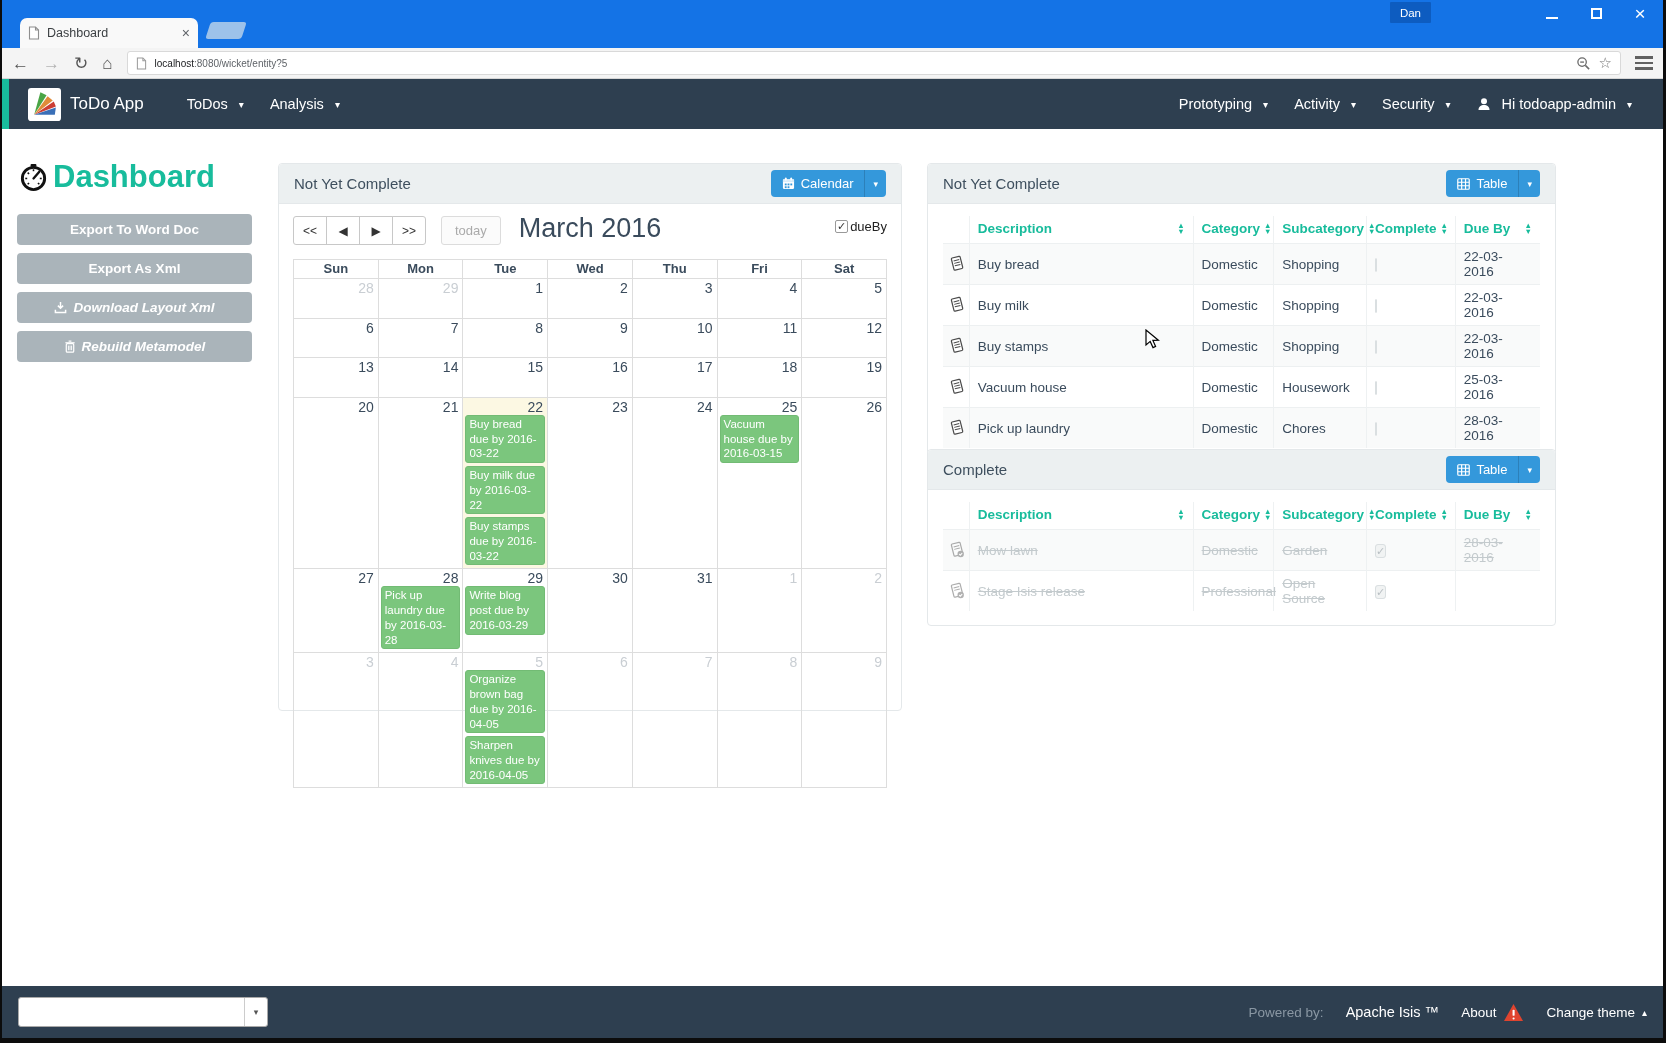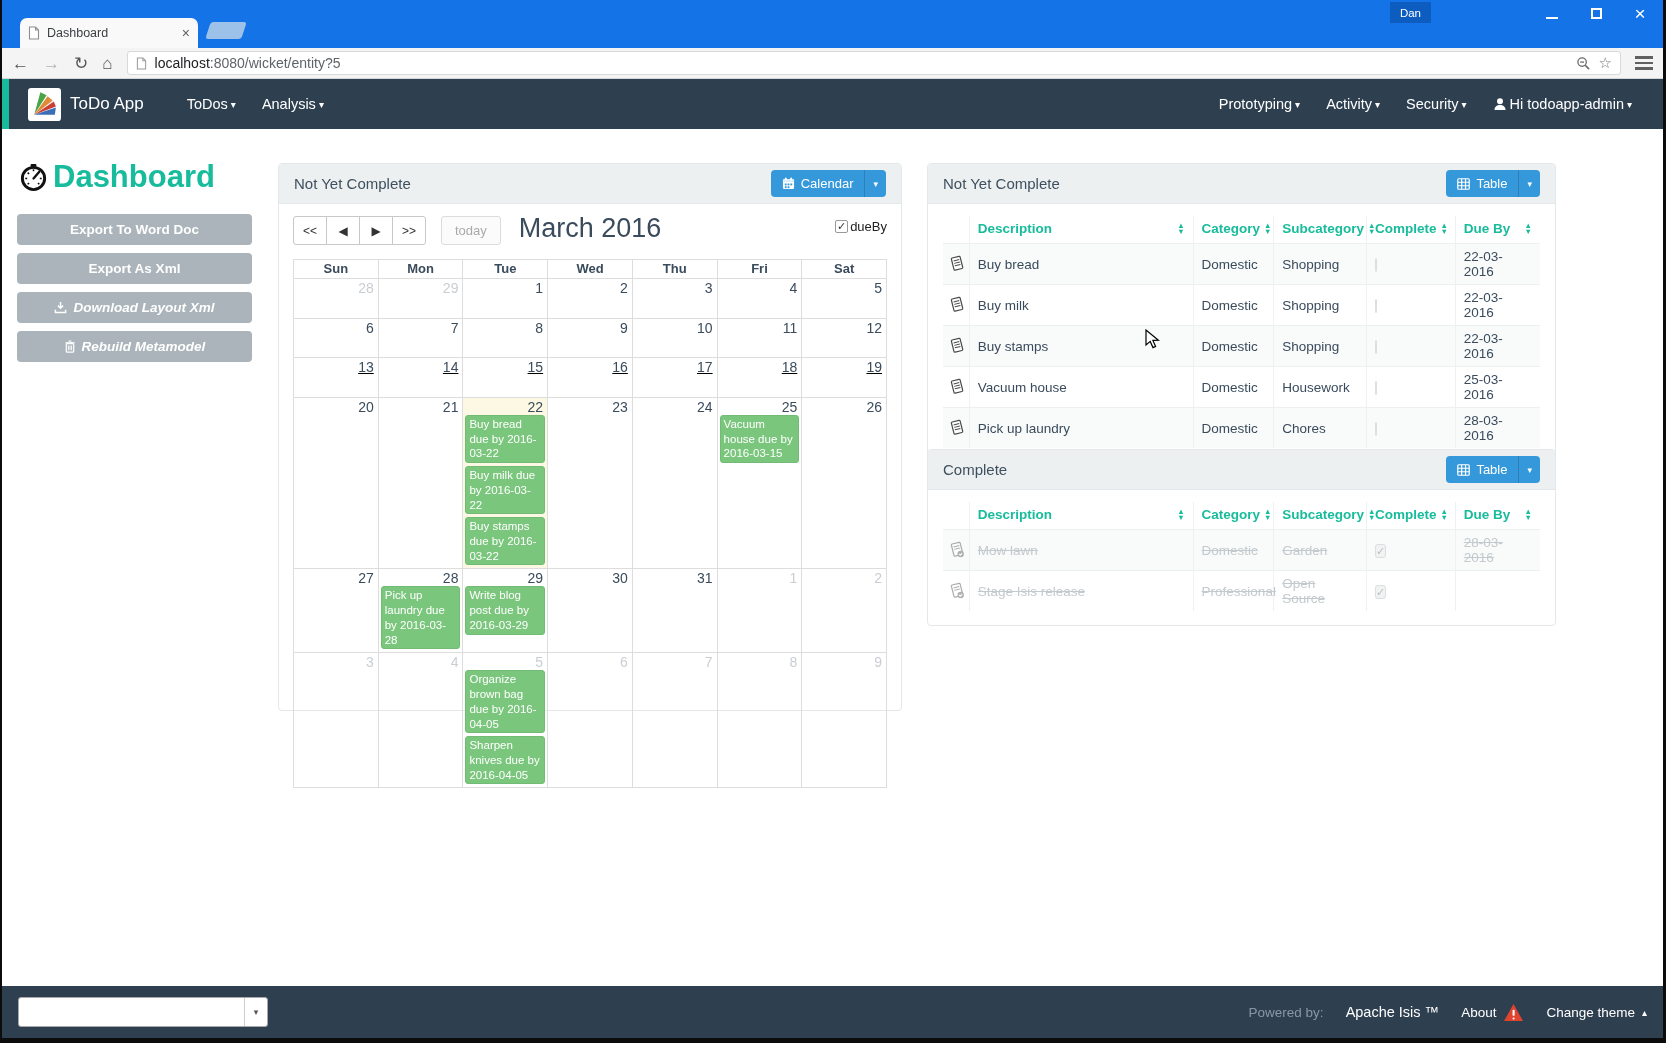--- a/index.html
+++ b/index.html
@@ -21,32 +21,32 @@
   .win-btn { color:#fff; width:14px; text-align:center; }
   .win-min-bar { display:inline-block; width:12px; height:2px; background:#fff; }
   .win-max-box { display:inline-block; width:11px; height:11px; border:2px solid #fff; }
   .win-close-x { font-size:19px; line-height:16px; }
 
   .toolbar { height:31px; background:#f4f4f4; border-bottom:1px solid #d6d6d6; display:flex; align-items:center; padding:0 10px; gap:14px; }
   .nav-glyph { font-size:17px; color:#555; line-height:1; }
   .nav-glyph.dim { color:#b3b3b3; }
   .urlbox { flex:1; height:24px; background:#fff; border:1px solid #d9d9d9; border-radius:3px;
             display:flex; align-items:center; padding:0 8px; gap:8px; }
-  .url-text { font-size:14px; color:#202124; flex:1; }
+  .url-text { font-size:10px; color:#202124; flex:1; }
   .url-text .url-rest { color:#5f6368; }
   .url-star { font-size:15px; color:#777; }
   .menu-burger { width:18px; display:flex; flex-direction:column; gap:3px; }
   .menu-burger span { height:2.5px; background:#616161; display:block; }
 
   
   .navbar { height:50px; background:#2e3f50; display:flex; align-items:center; padding-left:18px; position:relative; }
   .navbar::before { content:""; position:absolute; left:0; top:0; width:7px; height:50px; background:#18bc9c; }
   .brand-logo { margin-left:8px; }
   .brand-name { color:#fff; font-size:17px; margin-left:9px; margin-right:30px; }
-  .nav-menu { color:#fff; font-size:14.5px; margin:0 13px; display:flex; align-items:center; gap:3px; cursor:pointer; }
+  .nav-menu { color:#fff; font-size:14.5px; margin:0 13px; display:flex; align-items:center; gap:11px; cursor:pointer; }
   .nav-menu .caret { font-size:10px; }
   .nav-right { margin-left:auto; display:flex; align-items:center; margin-right:18px; }
 
   
   .main { position:relative; height:860px; background:#fff; }
   .page-header { position:absolute; left:16px; top:30px; display:flex; align-items:center; gap:4px; }
   .page-title { color:#18bc9c; font-size:31px; }
   .action-buttons { position:absolute; left:15px; top:85px; width:235px; }
   .action-btn { width:100%; height:31px; margin-bottom:8px; background:#aab4ba; border:none; border-radius:4px;
                 color:#fff; font-size:13.5px; font-weight:bold; font-family:inherit; display:flex; align-items:center; justify-content:center; gap:6px; cursor:pointer; }
@@ -72,26 +72,26 @@
   .today-btn { position:absolute; left:148px; top:0; height:29px; padding:0 13px; background:#fbfbfb; border:1px solid #dcdcdc;
                border-radius:3px; color:#aaa; font-size:13px; font-family:inherit; }
   .cal-month-title { position:absolute; left:0; right:0; top:-3px; text-align:center; font-size:27px; color:#3a4b5c; }
   .dueby { position:absolute; right:0; top:3px; display:flex; align-items:center; gap:2px; font-size:13px; color:#222; }
   .mini-check { width:13px; height:13px; background:#fff; border:1px solid #999; border-radius:2px; font-size:11px;
                 line-height:11px; text-align:center; color:#333; }
   .cal-grid { border-top:1px solid #ddd; border-left:1px solid #ddd; }
   .cal-weekdays { display:flex; }
   .cal-weekdays .wd { flex:1; border-right:1px solid #ddd; border-bottom:1px solid #ddd; text-align:center;
                       font-size:13px; font-weight:bold; color:#3a4b5c; padding:1px 0 2px; }
-  .cal-week { display:flex; }
+  .cal-week { display:flex;justify-content:center; }
   .cal-cell { flex:1; border-right:1px solid #ddd; border-bottom:1px solid #ddd; position:relative; }
   .cal-cell .daynum { display:block; text-align:right; padding:1px 4px 0; font-size:14px; color:#3a4b5c; }
   .cal-cell.out .daynum { color:#c9ced3; }
   .cal-cell.today { background:#fcf8e3; }
-  .wk0 .cal-cell { min-height:40px; } .wk1 .cal-cell { min-height:39px; } .wk2 .cal-cell { min-height:40px;text-decoration:underline; }
+  .wk0 .cal-cell { min-height:40px; } .wk1 .cal-cell { min-height:39px; } .wk2 .cal-cell { min-height:40px; }
   .wk3 .cal-cell { min-height:121px; } .wk4 .cal-cell { min-height:69px; } .wk5 .cal-cell { min-height:116px; }
   .cal-event { background:#7bc67d; border:1px solid #72bb74; border-radius:3px; color:#fff; font-size:11.5px;
                line-height:1.28; padding:1px 3px; margin:0 2px 3px; cursor:pointer; }
 
   
   .nyc-panel { left:925px; top:34px; width:629px; }
   .complete-panel { left:925px; top:320px; width:629px; }
   .panel-body { padding:12px 15px 14px; }
   table.todo { width:100%; border-collapse:collapse; font-size:13.5px; table-layout:fixed; }
   table.todo th { color:#18bc9c; font-weight:bold; text-align:left; padding:5px 8px 7px; }

